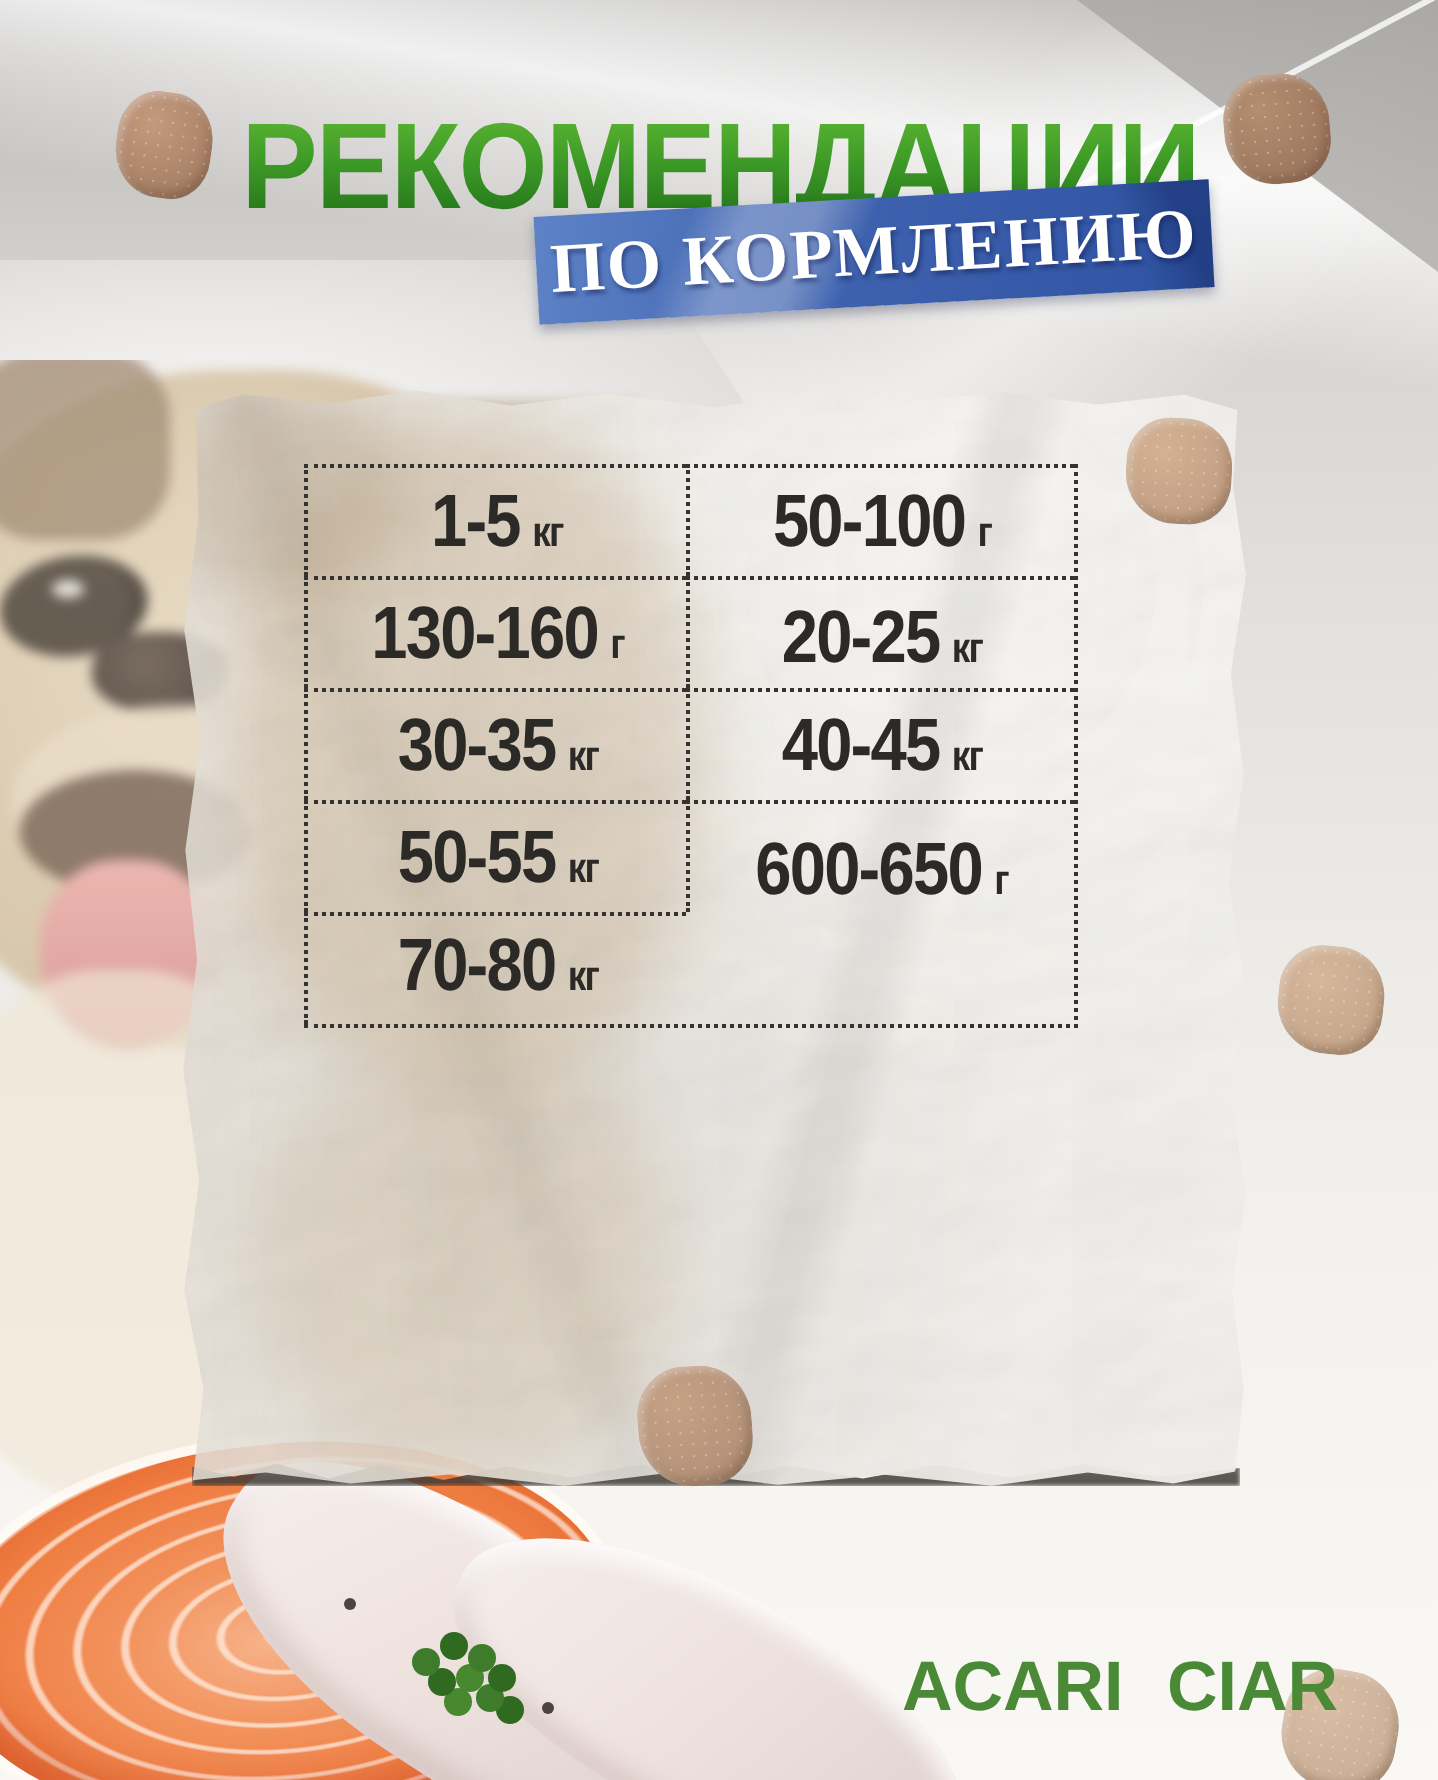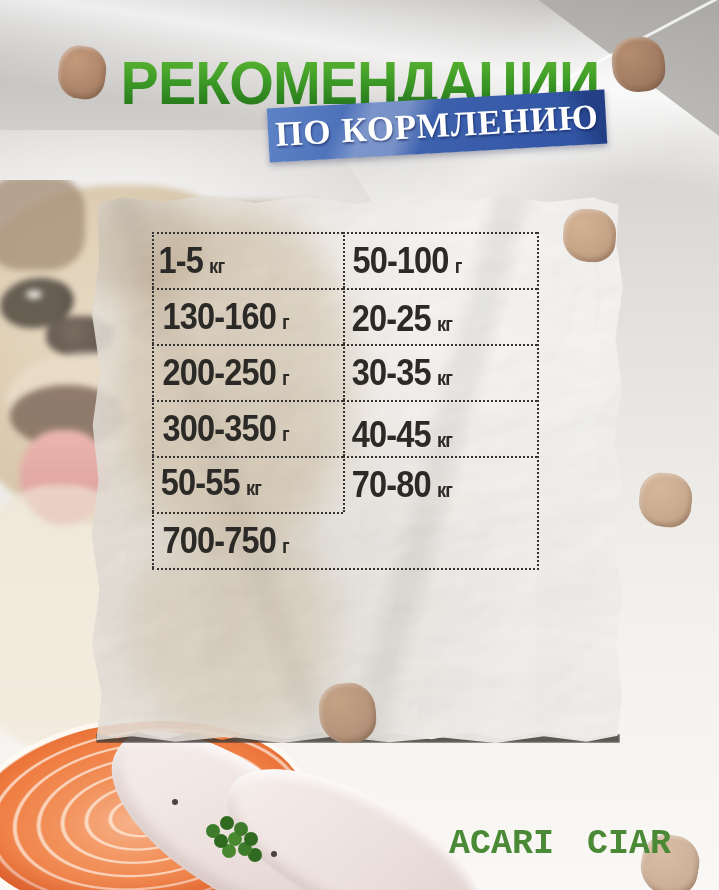--- a/index.html
+++ b/index.html
@@ -79,21 +79,21 @@
   .bleed1{left:28px;top:18px;width:235px;height:330px;background:#c7b08f;opacity:.38;}
   .bleed2{left:42px;top:330px;width:205px;height:215px;background:#cdb899;opacity:.3;}
   .bleed3{left:-10px;top:-5px;width:120px;height:110px;background:#9d8465;opacity:.3;}
   .crumple-tex{position:absolute;left:0;top:0;mix-blend-mode:multiply;opacity:.38;pointer-events:none;}
 
   
   .feed-table{position:absolute;left:152px;top:232px;z-index:4;display:grid;
     grid-template-columns:191px 194px;grid-auto-rows:56px;
     border-right:2px dotted #35332f;border-bottom:2px dotted #35332f;}
   .cell{border-top:2px dotted #35332f;border-left:2px dotted #35332f;
-    display:flex;align-items:center;color:#2b2a27;}
+    display:flex;align-items:center;justify-content:center;color:#2b2a27;}
   .cell-line{display:inline-block;transform:scaleX(.88);white-space:nowrap;letter-spacing:-1px;}
   .num{font-size:37px;font-weight:bold;}
   .unit{font-size:21px;font-weight:bold;margin-left:7px;}
   .cell:nth-child(4) .cell-line{transform:scaleX(.88) translateY(2px);}
   .cell:nth-child(8) .cell-line{transform:scaleX(.88) translateY(6px);}
   .cell:nth-child(9) .cell-line{transform:scaleX(.88) translateY(-2px);}
   .cell:nth-child(12) .cell-line{transform:scaleX(.88) translateY(7px);}
   .cell:nth-child(18) .cell-line{transform:scaleX(.88) translateY(3px);}
 
   
@@ -122,21 +122,21 @@
     background:
       linear-gradient(115deg,rgba(255,255,255,0) 22%,rgba(255,255,255,.28) 30% 40%,rgba(255,255,255,0) 48%),
       linear-gradient(250deg,rgba(10,25,80,.35) 0 6%,rgba(10,25,80,0) 14%),
       linear-gradient(100deg,#5d82c6,#3e62ae 45%,#2f53a2);
     box-shadow:0 3px 6px rgba(40,50,90,.35);}
   .ribbon-text{font-family:"Liberation Serif",serif;font-weight:bold;font-size:35px;color:#ffffff;
     letter-spacing:1px;text-shadow:1px 2px 2px rgba(15,25,80,.5);white-space:nowrap;}
 
   
   .brand{position:absolute;left:420px;top:824px;width:280px;z-index:6;text-align:center;
-    font-family:Liberation Mono, monospace;font-weight:bold;font-size:35px;color:#4a8a36;
+    font-family:Liberation Sans, sans-serif;font-weight:bold;font-size:35px;color:#4a8a36;
     word-spacing:12px;letter-spacing:0;}
 </style>
 </head>
 <body>
 
 <div class="canvas">
 
   <div class="ray ray1"></div>
   <div class="ray ray2"></div>
   <div class="ray ray3"></div>
@@ -190,39 +190,33 @@
     <div class="cell">
         <span class="cell-line"><span class="num">50-100</span><span class="unit">г</span></span>
       </div>
     <div class="cell">
         <span class="cell-line"><span class="num">130-160</span><span class="unit">г</span></span>
       </div>
     <div class="cell">
         <span class="cell-line"><span class="num">20-25</span><span class="unit">кг</span></span>
       </div>
     <div class="cell">
-        <span class="cell-line"><span class="num">200-250</span><span class="unit">г</span></span>
-      </div>
-    <div class="cell">
         <span class="cell-line"><span class="num">30-35</span><span class="unit">кг</span></span>
       </div>
     <div class="cell">
-        <span class="cell-line"><span class="num">300-350</span><span class="unit">г</span></span>
-      </div>
-    <div class="cell">
         <span class="cell-line"><span class="num">40-45</span><span class="unit">кг</span></span>
       </div>
     <div class="cell">
         <span class="cell-line"><span class="num">50-55</span><span class="unit">кг</span></span>
       </div>
     <div class="cell">
+        <span class="cell-line"><span class="num">600-650</span><span class="unit">г</span></span>
+      </div>
+    <div class="cell">
         <span class="cell-line"><span class="num">70-80</span><span class="unit">кг</span></span>
-      </div>
-    <div class="cell">
-        <span class="cell-line"><span class="num">700-750</span><span class="unit">г</span></span>
       </div>
   </div>
 
   <div class="kibble k1"></div>
   <div class="kibble k2"></div>
   <div class="kibble k3"></div>
   <div class="kibble k4"></div>
   <div class="kibble k5"></div>
   <div class="kibble k6"></div>
 

